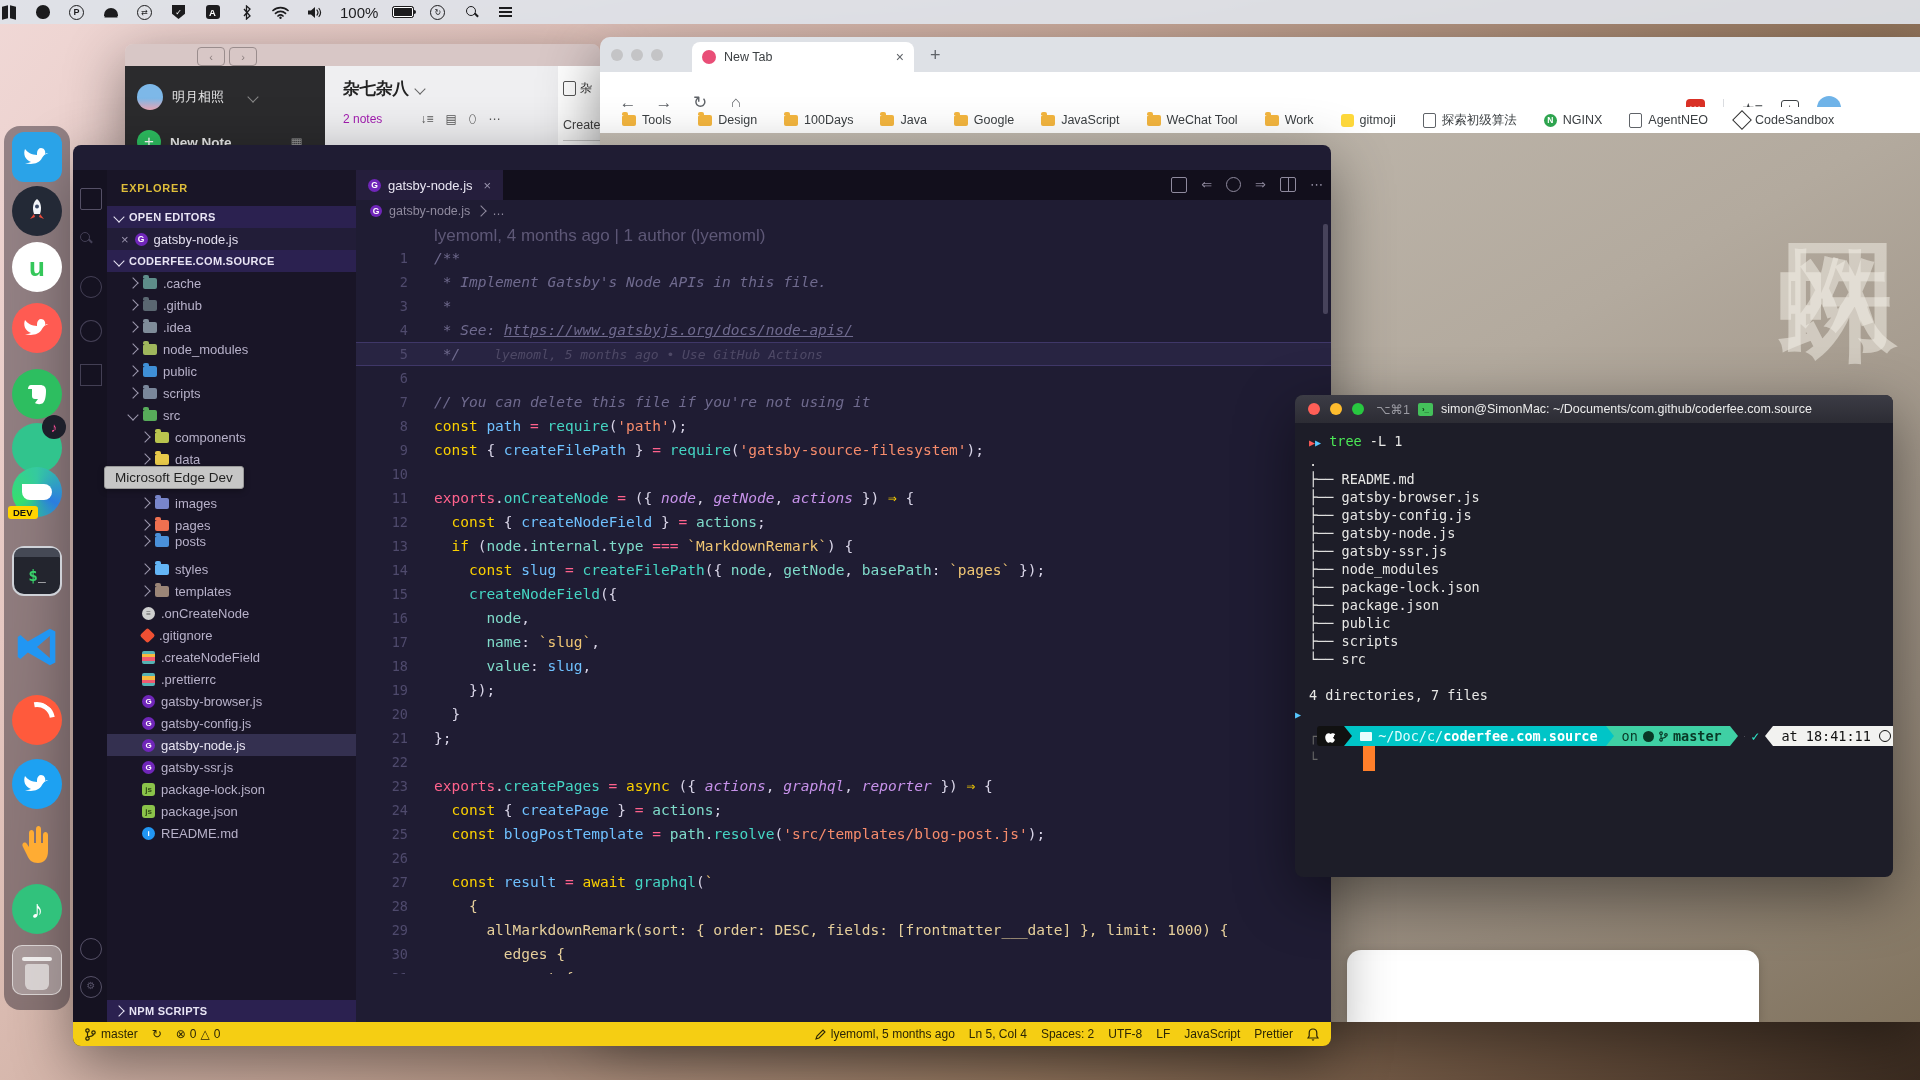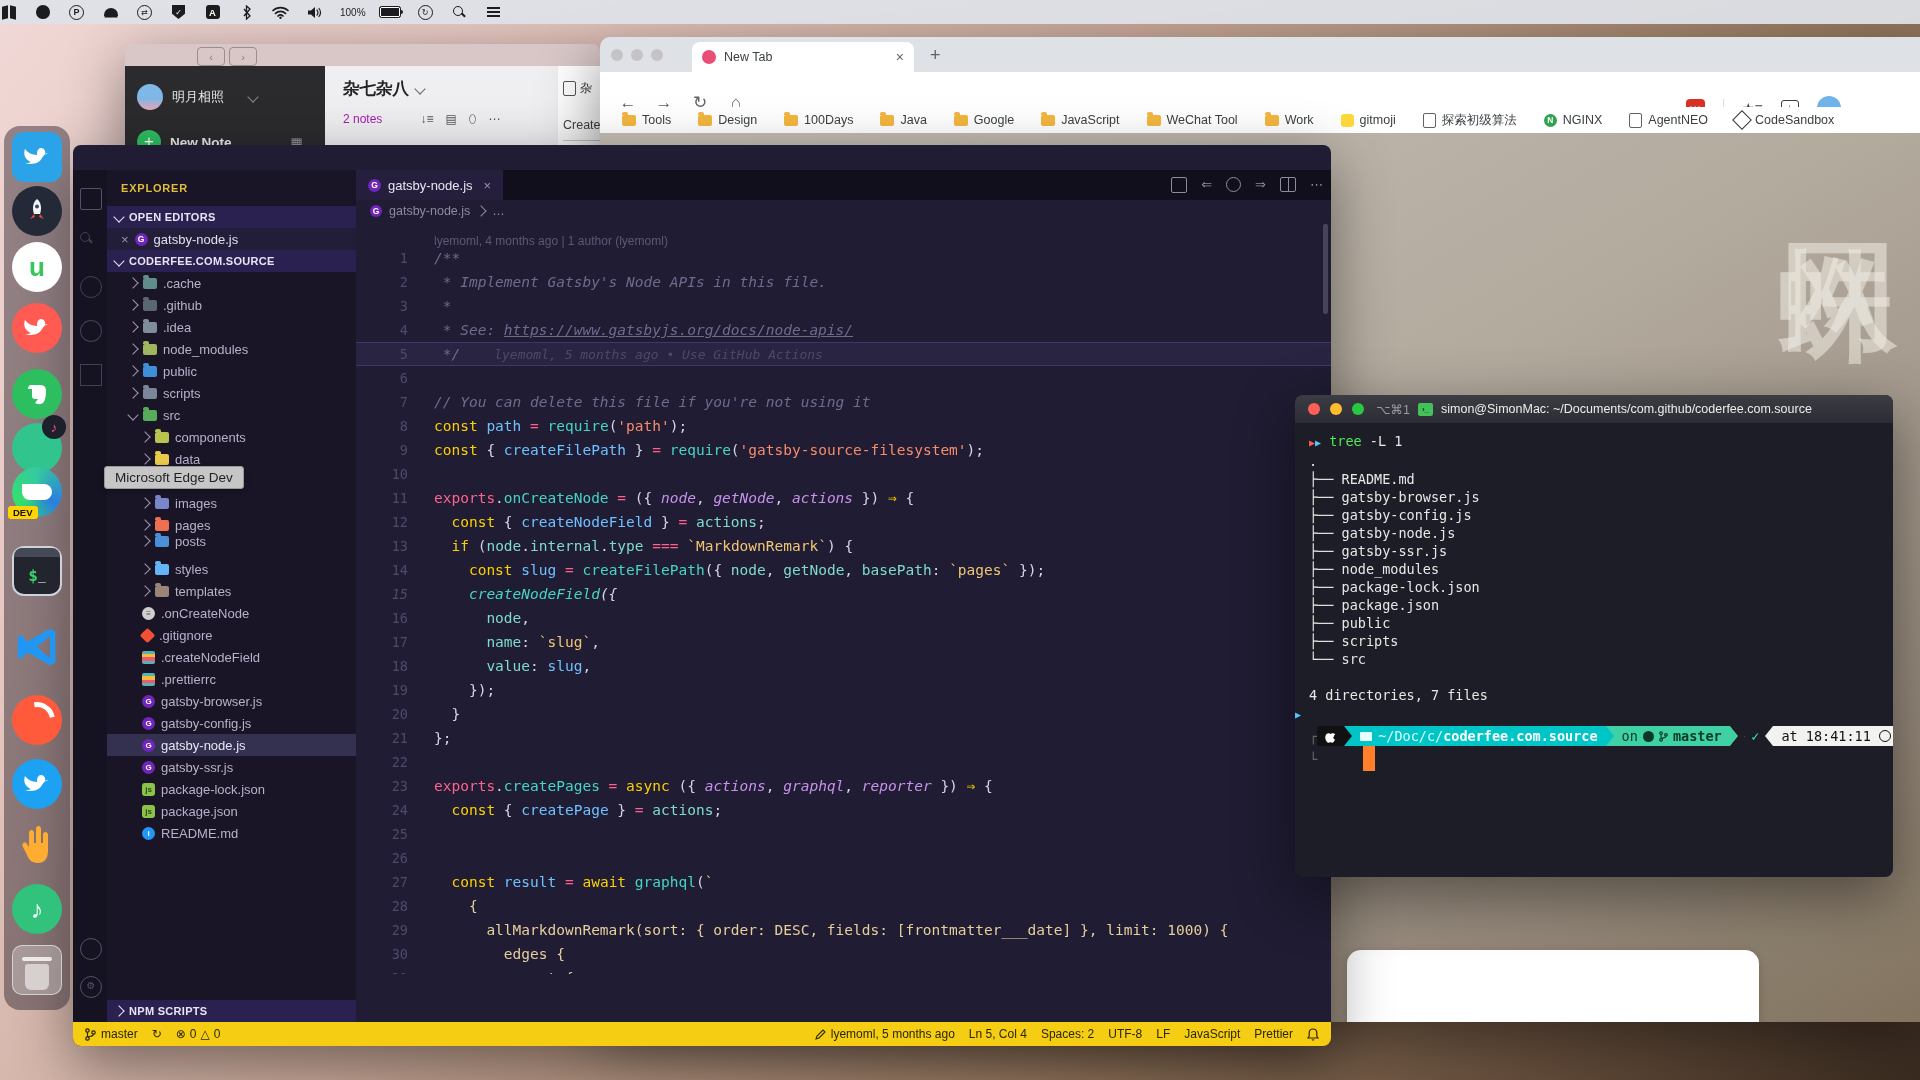--- a/index.html
+++ b/index.html
@@ -65,21 +65,21 @@
   #vs-tabs{position:absolute;left:283px;top:25px;width:975px;height:30px;background:#120f1c;}
   #vs-tab-active{position:absolute;left:0;top:0;height:30px;background:#251e3c;display:flex;align-items:center;gap:7px;
     padding:0 12px;color:#e8e5f2;font-size:13px;}
   .gatsby-dot{width:13px;height:13px;border-radius:50%;background:#7026b9;color:#fff;font-size:8.5px;font-weight:bold;
     display:flex;align-items:center;justify-content:center;}
   #vs-ed-actions{position:absolute;right:8px;top:7px;display:flex;gap:14px;color:#8f8a9e;}
   #vs-crumb{position:absolute;left:283px;top:55px;width:975px;height:22px;background:#1f1c33;display:flex;align-items:center;gap:7px;
     padding-left:14px;color:#8f8a9e;font-size:12.5px;box-sizing:border-box;}
   #vs-editor{position:absolute;left:283px;top:77px;width:975px;height:752px;background:#1f1c33;overflow:hidden;
     font-family:"DejaVu Sans Mono","Liberation Mono",monospace;font-size:14.5px;}
-  #codelens{position:absolute;left:78px;top:12px;color:#5e5877;font-size:12px;font-family:"Liberation Sans",sans-serif;}
+  #codelens{position:absolute;left:78px;top:4px;color:#5e5877;font-size:17px;font-family:"Liberation Sans",sans-serif;}
   .cl{position:absolute;left:0;width:100%;height:24px;display:flex;align-items:center;}
   .ln{width:52px;text-align:right;color:#4f4a6d;flex:0 0 auto;font-size:13.5px;}
   .lc{padding-left:26px;white-space:pre;}
   .cl.cur{background:rgba(90,78,150,.16);box-shadow:0 1px 0 rgba(130,110,220,.25) inset,0 -1px 0 rgba(130,110,220,.25) inset;}
   .tk-c{color:#6f6a8e;font-style:italic;}
   .tk-u{color:#6f6a8e;font-style:italic;text-decoration:underline;}
   .tk-k{color:#fad000;}
   .tk-v{color:#6fc1ff;}
   .tk-o{color:#ff628c;}
   .tk-f{color:#45d6c4;}
@@ -490,21 +490,21 @@
           <span class="lc"><span class="tk-w">  </span><span class="tk-k">const</span><span class="tk-w"> { </span><span class="tk-v">createNodeField</span><span class="tk-w"> } </span><span class="tk-o">=</span><span class="tk-w"> </span><span class="tk-j">actions</span><span class="tk-w">;</span></span>
         </div>
         <div class="cl" style="top: 312px;">
           <span class="ln">13</span>
           <span class="lc"><span class="tk-w">  </span><span class="tk-k">if</span><span class="tk-w"> (</span><span class="tk-j">node</span><span class="tk-w">.</span><span class="tk-j">internal</span><span class="tk-w">.</span><span class="tk-j">type</span><span class="tk-w"> </span><span class="tk-o">===</span><span class="tk-w"> </span><span class="tk-t">`MarkdownRemark`</span><span class="tk-w">) {</span></span>
         </div>
         <div class="cl" style="top: 336px;">
           <span class="ln">14</span>
           <span class="lc"><span class="tk-w">    </span><span class="tk-k">const</span><span class="tk-v"> slug </span><span class="tk-o">=</span><span class="tk-w"> </span><span class="tk-f">createFilePath</span><span class="tk-w">({ </span><span class="tk-j">node</span><span class="tk-w">, </span><span class="tk-j">getNode</span><span class="tk-w">, </span><span class="tk-j">basePath</span><span class="tk-w">: </span><span class="tk-t">`pages`</span><span class="tk-w"> });</span></span>
         </div>
-        <div class="cl" style="top: 360px; font-style: italic;">
+        <div class="cl" style="top: 360px;">
           <span class="ln">15</span>
           <span class="lc"><span class="tk-w">    </span><span class="tk-f">createNodeField</span><span class="tk-w">({</span></span>
         </div>
         <div class="cl" style="top: 384px;">
           <span class="ln">16</span>
           <span class="lc"><span class="tk-w">      </span><span class="tk-j">node</span><span class="tk-w">,</span></span>
         </div>
         <div class="cl" style="top: 408px;">
           <span class="ln">17</span>
           <span class="lc"><span class="tk-w">      </span><span class="tk-j">name</span><span class="tk-w">: </span><span class="tk-t">`slug`</span><span class="tk-w">,</span></span>
@@ -532,20 +532,21 @@
         <div class="cl" style="top: 552px;">
           <span class="ln">23</span>
           <span class="lc"><span class="tk-e">exports</span><span class="tk-w">.</span><span class="tk-f">createPages</span><span class="tk-w"> </span><span class="tk-o">=</span><span class="tk-w"> </span><span class="tk-k">async</span><span class="tk-w"> ({ </span><span class="tk-p">actions</span><span class="tk-w">, </span><span class="tk-p">graphql</span><span class="tk-w">, </span><span class="tk-p">reporter</span><span class="tk-w"> }) </span><span class="tk-a">⇒</span><span class="tk-w"> {</span></span>
         </div>
         <div class="cl" style="top: 576px;">
           <span class="ln">24</span>
           <span class="lc"><span class="tk-w">  </span><span class="tk-k">const</span><span class="tk-w"> { </span><span class="tk-v">createPage</span><span class="tk-w"> } </span><span class="tk-o">=</span><span class="tk-w"> </span><span class="tk-j">actions</span><span class="tk-w">;</span></span>
         </div>
         <div class="cl" style="top: 600px;">
           <span class="ln">25</span>
+          <span class="lc"><span class="tk-w">  </span><span class="tk-k">const</span><span class="tk-v"> blogPostTemplate </span><span class="tk-o">=</span><span class="tk-w"> </span><span class="tk-j">path</span><span class="tk-w">.</span><span class="tk-f">resolve</span><span class="tk-w">(</span><span class="tk-s">'src/templates/blog-post.js'</span><span class="tk-w">);</span></span>
         </div>
         <div class="cl" style="top: 624px;">
           <span class="ln">26</span>
           <span class="lc"></span>
         </div>
         <div class="cl" style="top: 648px;">
           <span class="ln">27</span>
           <span class="lc"><span class="tk-w">  </span><span class="tk-k">const</span><span class="tk-v"> result </span><span class="tk-o">=</span><span class="tk-w"> </span><span class="tk-k">await</span><span class="tk-w"> </span><span class="tk-f">graphql</span><span class="tk-w">(</span><span class="tk-t">`</span></span>
         </div>
         <div class="cl" style="top: 672px;">
@@ -761,21 +762,21 @@
           <path d="M1 4.5a11 11 0 0115 0M3.5 7.3a7.2 7.2 0 0110 0M6 10a3.6 3.6 0 015 0" fill="none" stroke="#1c1c1e" stroke-width="1.7" stroke-linecap="round"></path>
           <circle cx="8.5" cy="11.8" r="1.2" fill="#1c1c1e"></circle>
         </svg>
       </span>
       <span class="sic">
         <svg width="15" height="13" viewBox="0 0 15 13">
           <path d="M1 4.5h3L8 1v11L4 8.5H1z" fill="#1c1c1e"></path>
           <path d="M10 4a4 4 0 010 5M12 2.5a6.5 6.5 0 010 8" fill="none" stroke="#1c1c1e" stroke-width="1.2" stroke-linecap="round"></path>
         </svg>
       </span>
-      <span style="font-size:10px;">100%</span>
+      <span style="font-size:15px;">100%</span>
       <span class="sic">
         <span style="display:inline-flex;align-items:center;">
           <span style="width:20px;height:10px;border:1.4px solid #1c1c1e;border-radius:2.5px;background:#1c1c1e;box-shadow:0 0 0 1px #fff inset;position:relative;display:inline-block;"></span>
           <span style="width:2px;height:4px;background:#1c1c1e;border-radius:0 2px 2px 0;display:inline-block;"></span>
         </span>
       </span>
   <span class="sic">
         <span style="width:13px;height:13px;border:1.6px solid #1c1c1e;border-radius:50%;display:inline-flex;align-items:center;justify-content:center;font-size:8px;">↻</span>
       </span>
       <span class="sic">

